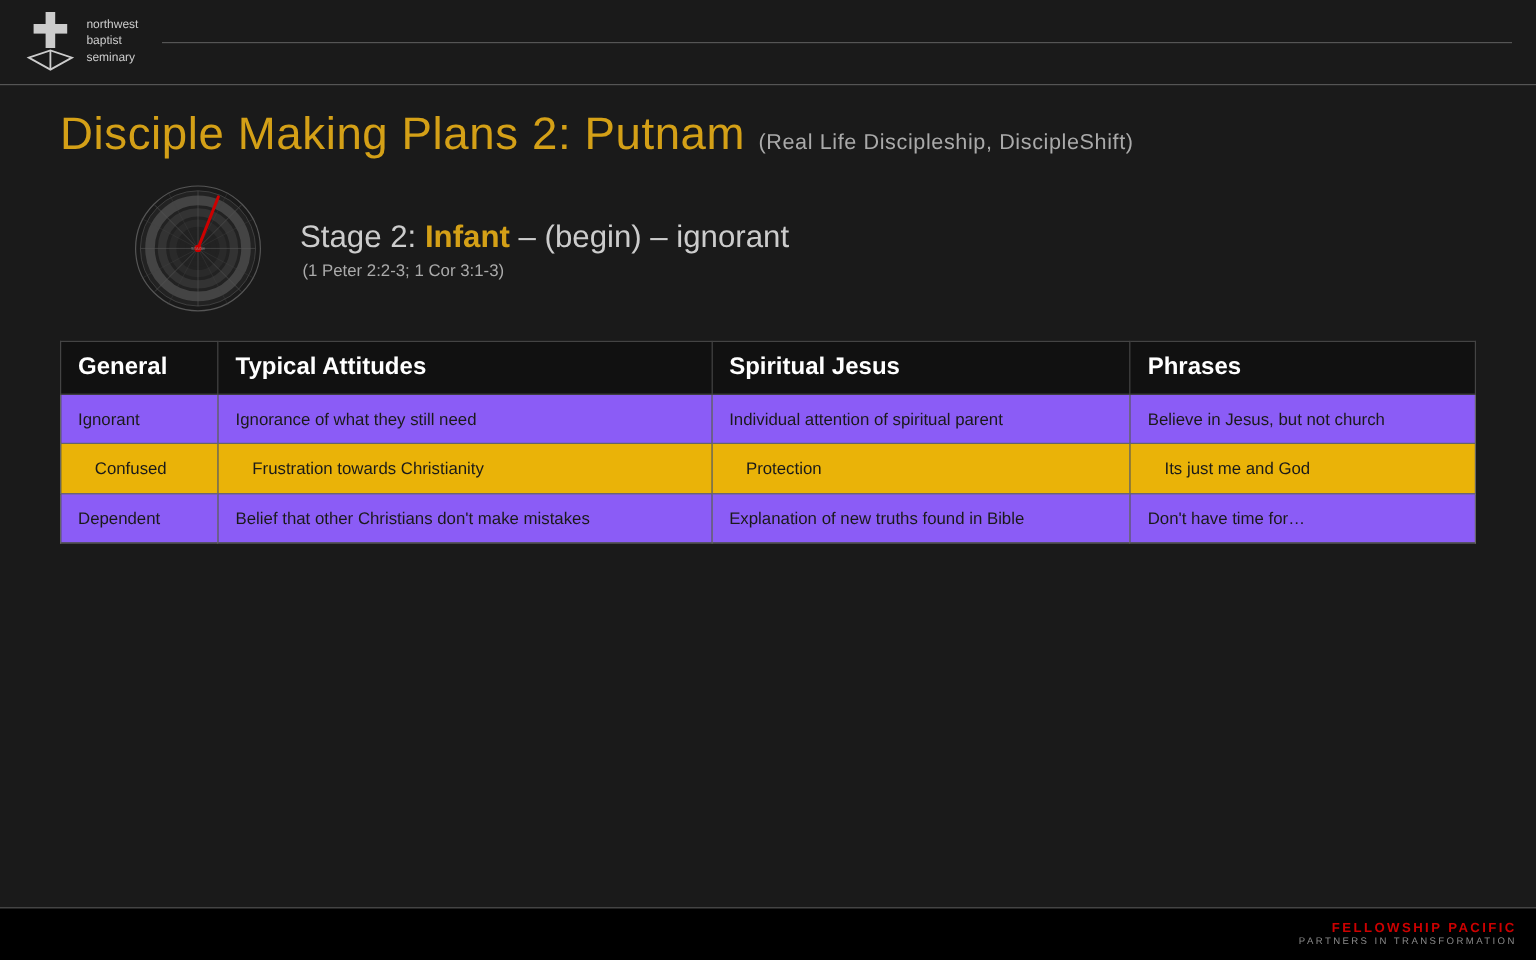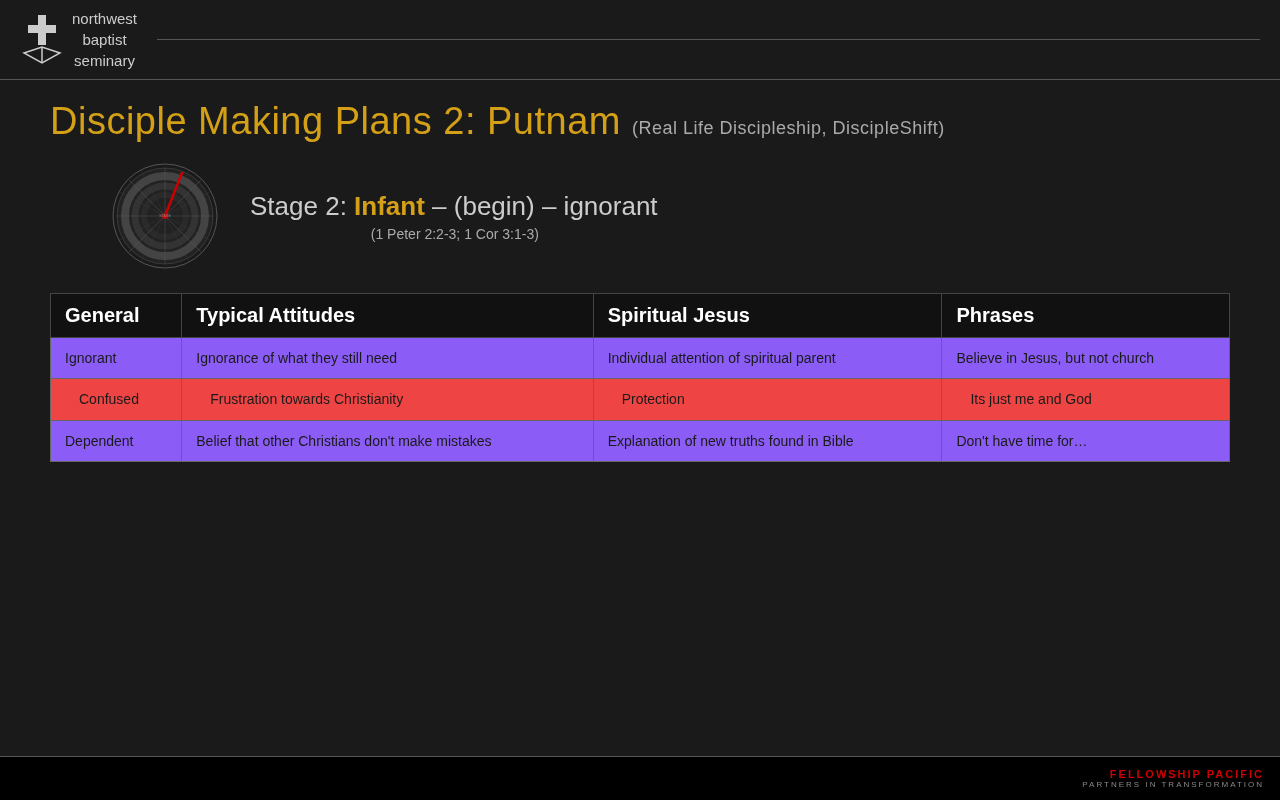--- a/index.html
+++ b/index.html
@@ -28,24 +28,23 @@
     }
 
     .logo-icon {
       width: 44px;
       height: 54px;
       position: relative;
     }
 
     .logo-text {
       color: #cccccc;
-      font-size: 15px;
+      font-size: 10px;
       line-height: 1.4;
       text-transform: lowercase;
-      text-align: center;
     }
 
     .header-line {
       flex: 1;
       height: 1px;
       background: #555;
       margin-left: 20px;
     }
 
     
@@ -67,21 +66,20 @@
       font-size: 18px;
       font-weight: 300;
     }
 
     
     .stage-section {
       display: flex;
       align-items: center;
       gap: 30px;
       margin: 18px 0 22px 60px;
-      text-align: center;
     }
 
     .wheel-diagram {
       width: 110px;
       height: 110px;
       flex-shrink: 0;
     }
 
     .stage-info {
       display: flex;
@@ -134,21 +132,21 @@
       vertical-align: top;
       border: 1px solid #666;
       line-height: 1.45;
     }
 
     .row-light td {
       background-color: #8b5cf6;
     }
 
     .row-dark td {
-      background-color: #ef4444;
+      background-color: #eab308;
       padding-left: 28px;
     }
 
     
     .bottom-bar {
       position: absolute;
       bottom: 0;
       left: 0;
       right: 0;
       height: 44px;

